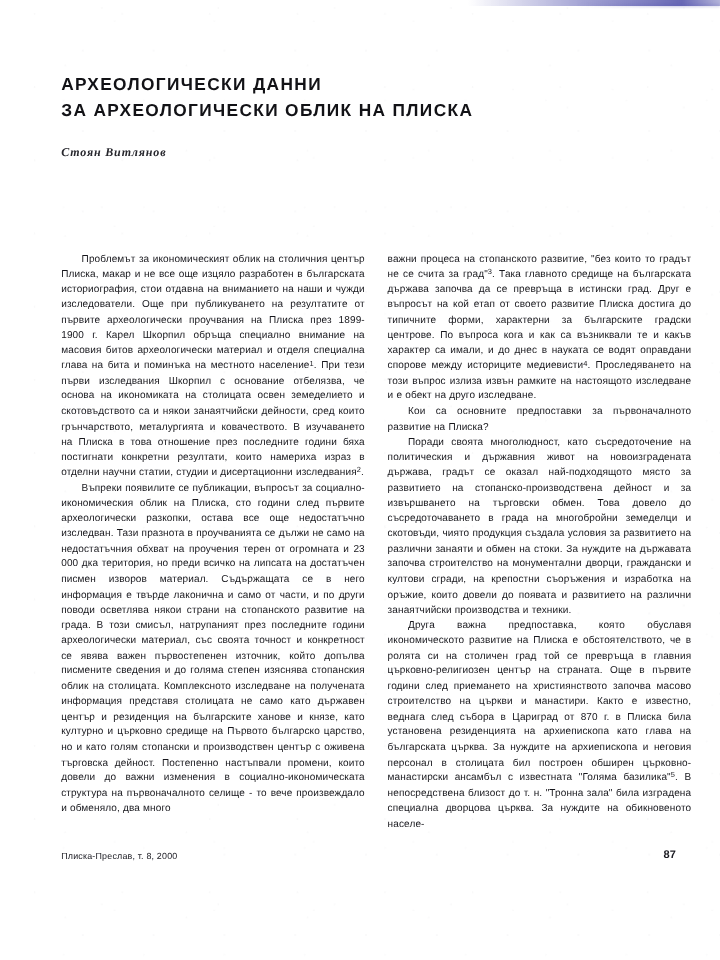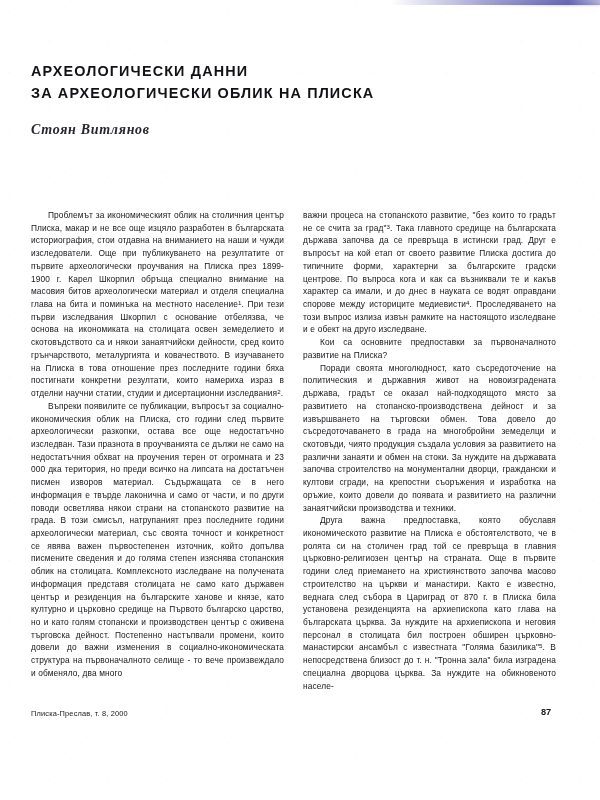--- a/index.html
+++ b/index.html
@@ -15,20 +15,21 @@
     overflow: hidden;
     position: relative;
   }
 
   
   #page {
     position: absolute;
     inset: 0;
     background:
       radial-gradient(ellipse 150% 120% at 50% 48%, #ffffff 55%, #fcfcfd 78%, #f7f7f9 100%);
+    margin-left: 20px;
   }
 
   
   #scan-artifact {
     position: absolute;
     top: 0;
     right: 0;
     width: 210px;
     height: 5px;
     background: linear-gradient(90deg, rgba(120,120,200,0) 0%, rgba(74,74,170,0.50) 45%, rgba(40,40,150,0.70) 85%, rgba(40,40,150,0.35) 100%);
@@ -65,21 +66,21 @@
     line-height: 22px;
     white-space: nowrap;
   }
   .byline {
     position: absolute;
     left: 31px;
     top: 122px;
     font-family: "Liberation Serif", serif;
     font-style: italic;
     font-weight: bold;
-    font-size: 14px;
+    font-size: 10px;
     letter-spacing: 0.7px;
     color: #2a2a30;
   }
 
   
   .col {
     position: absolute;
     top: 209px;
     width: 253px;
     font-size: 8.35px;
@@ -114,21 +115,21 @@
     font-size: 7.4px;
     letter-spacing: 0.17px;
     color: #23232a;
     text-align: right;
   }
   .folio {
     position: absolute;
     left: 533px;
     top: 707px;
     width: 26px;
-    text-align: center;
+    text-align: left;
     font-size: 9.2px;
     font-weight: bold;
     color: #1d1d24;
   }
 
   
   #grain {
     position: absolute;
     inset: 0;
     pointer-events: none;

